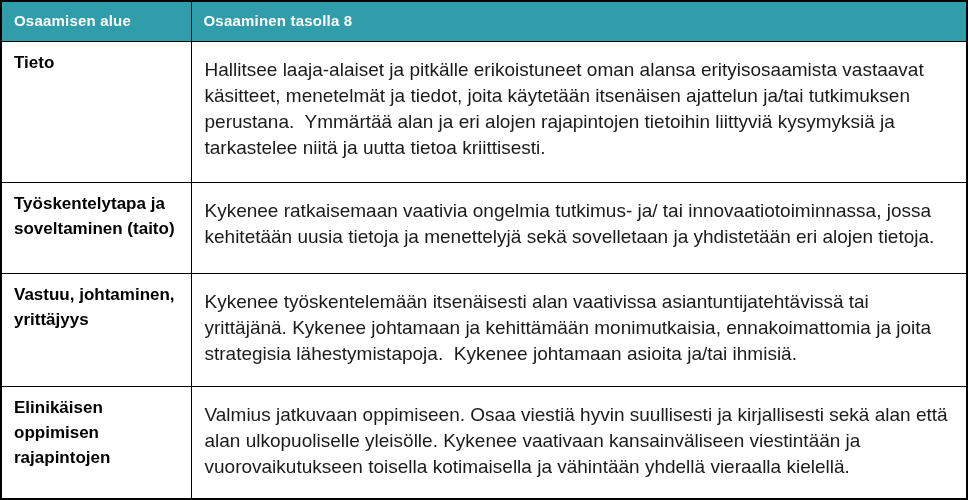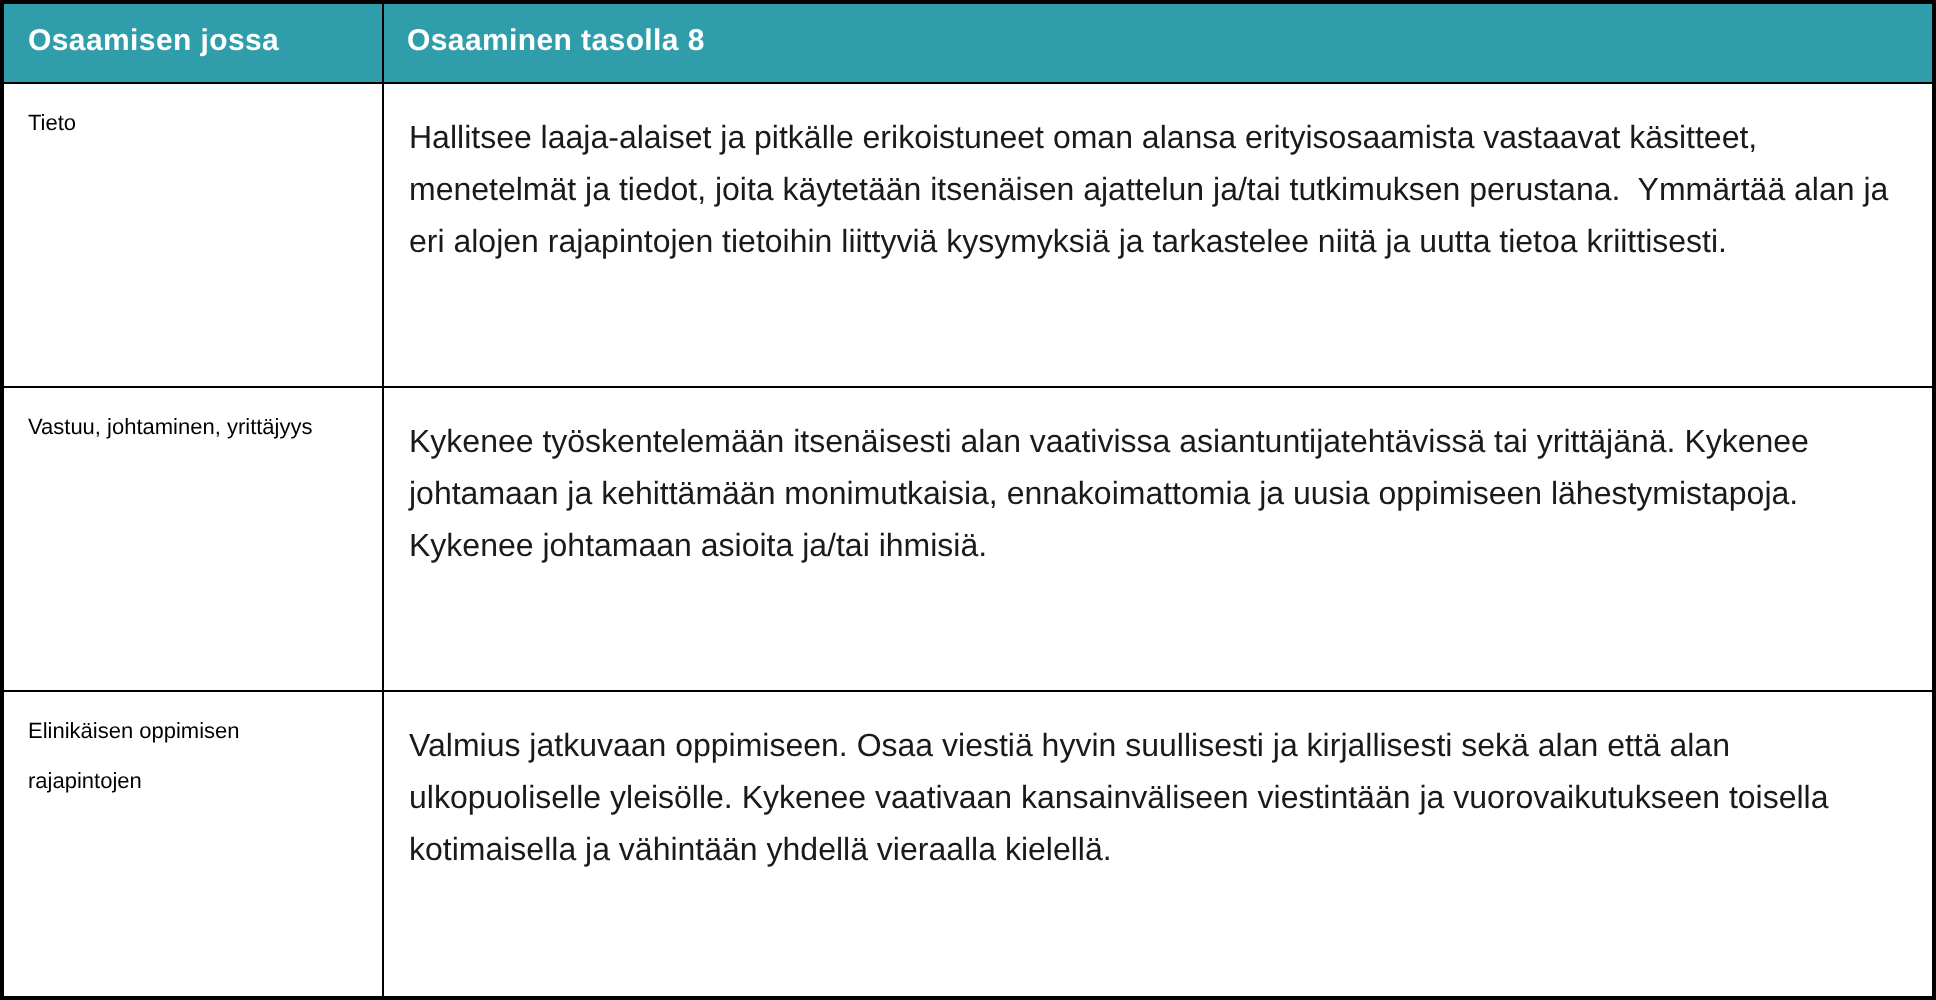--- a/index.html
+++ b/index.html
@@ -31,30 +31,30 @@
     font-size: 15px;
     font-weight: bold;
     height: 40px;
     padding: 10px 10px 6px 12px;
     letter-spacing: 0.2px;
   }
   
   .qualification-table tbody th.area-cell {
     background: #ffffff;
     color: #000000;
-    font-size: 11px;
-    font-weight: normal;
+    font-size: 17px;
+    font-weight: bold;
     padding: 8px 14px 6px 12px;
     line-height: 25px;
   }
   
   .qualification-table tbody td.desc-cell {
     background: #ffffff;
     color: #1a1a1a;
-    font-size: 16px;
+    font-size: 19px;
     font-weight: normal;
     padding: 15px 14px 6px 13px;
     line-height: 26px;
     white-space: pre-wrap;
   }
   tr.row-1 { height: 99px; }
   tr.row-2 { height: 81px; }
   tr.row-3 { height: 97px; padding-left: 36px; }
   tr.row-4 { height: 79px; }
   tr.row-5 { height: 100px; }
@@ -62,31 +62,35 @@
 </head>
 <body>
 
 <table class="qualification-table">
   <colgroup>
     <col class="col-area">
     <col class="col-desc">
   </colgroup>
   <thead>
     <tr>
-      <th class="header-cell">Osaamisen jossa</th>
+      <th class="header-cell">Osaamisen alue</th>
       <th class="header-cell">Osaaminen tasolla 8</th>
     </tr>
   </thead>
   <tbody>
     <tr class="row-1">
       <th class="area-cell">Tieto</th>
       <td class="desc-cell">Hallitsee laaja-alaiset ja pitkälle erikoistuneet oman alansa erityisosaamista vastaavat käsitteet, menetelmät ja tiedot, joita käytetään itsenäisen ajattelun ja/tai tutkimuksen perustana.  Ymmärtää alan ja eri alojen rajapintojen tietoihin liittyviä kysymyksiä ja tarkastelee niitä ja uutta tietoa kriittisesti.</td>
     </tr>
+    <tr class="row-2">
+      <th class="area-cell">Työskentelytapa ja soveltaminen (taito)</th>
+      <td class="desc-cell">Kykenee ratkaisemaan vaativia ongelmia tutkimus- ja/ tai innovaatiotoiminnassa, jossa kehitetään uusia tietoja ja menettelyjä sekä sovelletaan ja yhdistetään eri alojen tietoja.</td>
+    </tr>
     <tr class="row-3">
       <th class="area-cell">Vastuu, johtaminen, yrittäjyys</th>
-      <td class="desc-cell">Kykenee työskentelemään itsenäisesti alan vaativissa asiantuntijatehtävissä tai yrittäjänä. Kykenee johtamaan ja kehittämään monimutkaisia, ennakoimattomia ja uusia oppimiseen lähestymistapoja.  Kykenee johtamaan asioita ja/tai ihmisiä.</td>
+      <td class="desc-cell">Kykenee työskentelemään itsenäisesti alan vaativissa asiantuntijatehtävissä tai yrittäjänä. Kykenee johtamaan ja kehittämään monimutkaisia, ennakoimattomia ja joita strategisia lähestymistapoja.  Kykenee johtamaan asioita ja/tai ihmisiä.</td>
     </tr>
     <tr class="row-5">
       <th class="area-cell">Elinikäisen oppimisen rajapintojen</th>
       <td class="desc-cell">Valmius jatkuvaan oppimiseen. Osaa viestiä hyvin suullisesti ja kirjallisesti sekä alan että alan ulkopuoliselle yleisölle. Kykenee vaativaan kansainväliseen viestintään ja vuorovaikutukseen toisella kotimaisella ja vähintään yhdellä vieraalla kielellä.</td>
     </tr>
   </tbody>
 </table>
 
 </body></html>

